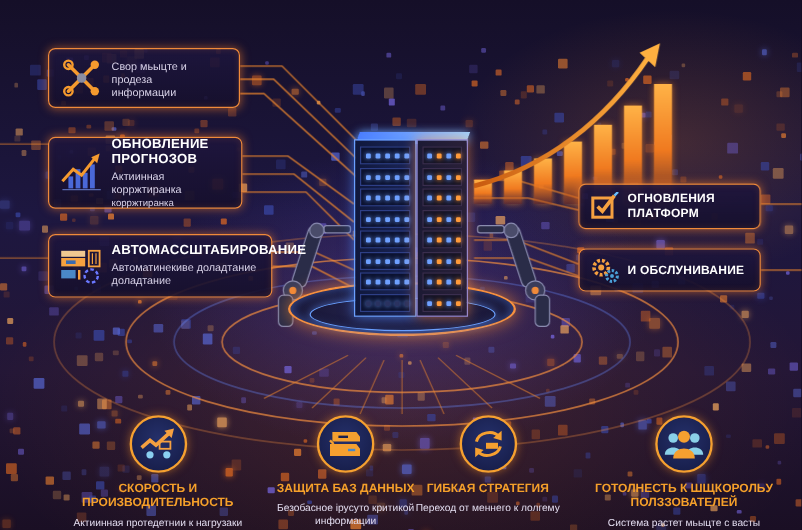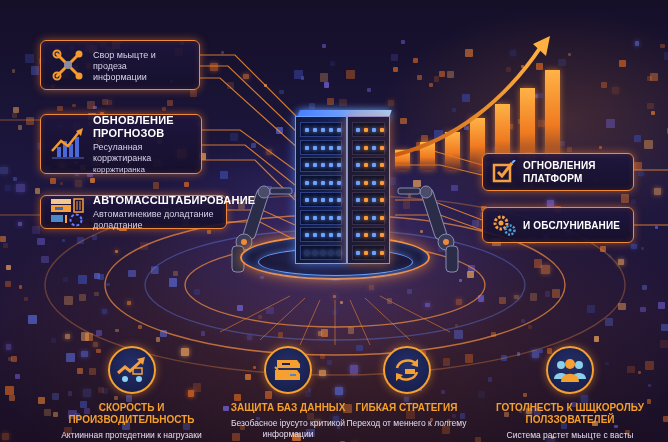--- a/index.html
+++ b/index.html
@@ -30,21 +30,21 @@
       padding: 6px 8px;
       cursor: pointer;
     }
     .card .ic { width: 38px; height: 34px; flex: 0 0 38px; display: flex; align-items: center; justify-content: center; margin-right: 6px; }
     .card .txt { display: flex; flex-direction: column; }
     .card .title { color: #ffffff; font-weight: 700; font-size: 11px; letter-spacing: 0.2px; line-height: 13px; text-transform: uppercase; }
     .card .desc { color: #d8d2e8; font-size: 9px; line-height: 11px; margin-top: 2px; }
 
     #card-load { left: 40px; top: 40px; width: 160px; height: 50px; }
     #card-forecast { left: 40px; top: 114px; width: 162px; height: 60px; }
-    #card-autoscale { left: 40px; top: 195px; width: 187px; height: 34px; }
+    #card-autoscale { left: 40px; top: 195px; width: 187px; height: 53px; }
     #card-platform { left: 482px; top: 153px; width: 152px; height: 38px; }
     #card-maintenance { left: 482px; top: 207px; width: 152px; height: 36px; }
 
     
     .chart { position: absolute; left: 395px; top: 30px; width: 190px; height: 140px; }
     .bar {
       position: absolute; bottom: 0; width: 15px;
       background: linear-gradient(180deg, #ffb347 0%, #f07a20 55%, rgba(180,70,20,0.35) 100%);
       box-shadow: 0 0 6px rgba(255,140,40,0.6);
     }
@@ -749,21 +749,21 @@
         <rect x="20" y="17" width="4" height="13" fill="#4a68d8"></rect>
         <rect x="26" y="10" width="4" height="20" fill="#4a68d8"></rect>
         <line x1="3" y1="31" x2="35" y2="31" stroke="#5a6ab0" stroke-width="1"></line>
         <polyline points="3,24 12,14 19,19 30,5" fill="none" stroke="#f59a2e" stroke-width="2.5"></polyline>
         <polygon points="34,1 27,4 32,9" fill="#f59a2e"></polygon>
       </svg>
     </div>
     <div class="txt">
       <span class="title">ОБНОВЛЕНИЕ</span>
       <span class="title">ПРОГНОЗОВ</span>
-      <span class="desc">Ресуланная корржтиранка</span>
+      <span class="desc">Актиинная корржтиранка</span>
       <span class="desc" style="margin-top:0;font-size:8px">корржтиранка</span>
     </div>
   </div>
 
   <div class="card" id="card-autoscale">
     <div class="ic">
       <svg width="38" height="34" viewBox="0 0 38 34">
         <rect x="2" y="4" width="20" height="5" fill="#f0c890"></rect>
         <rect x="2" y="10" width="20" height="7" fill="#f5a040"></rect>
         <rect x="6" y="12" width="8" height="3" fill="#3a6ab0"></rect>

